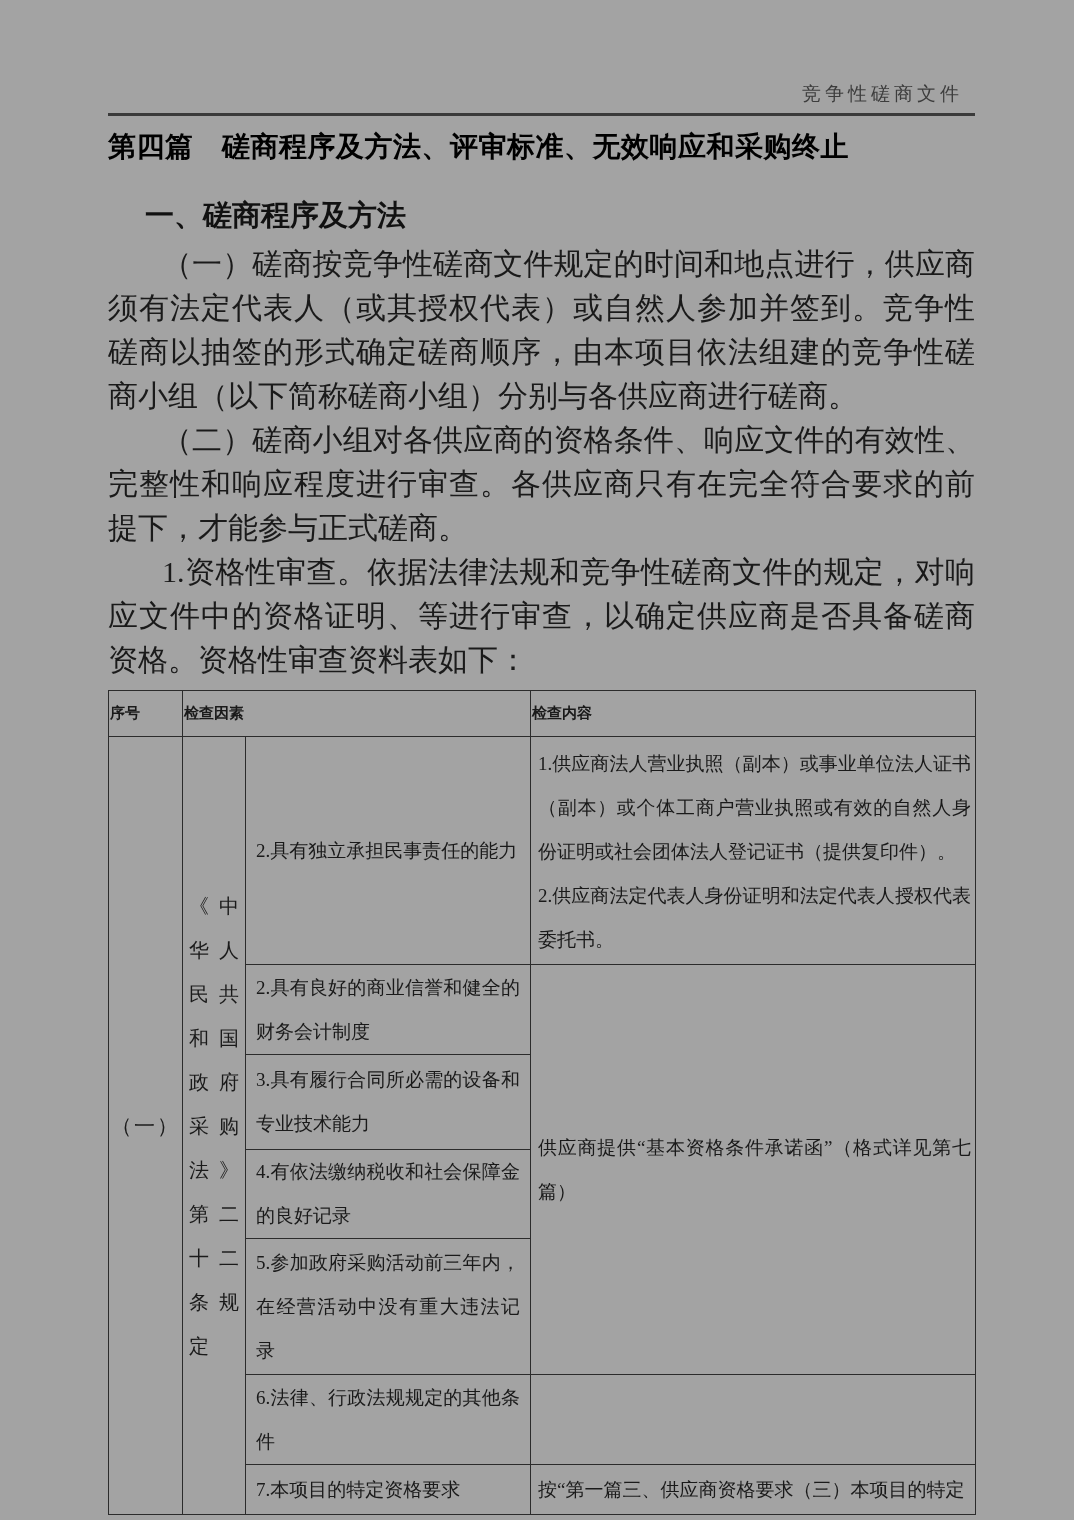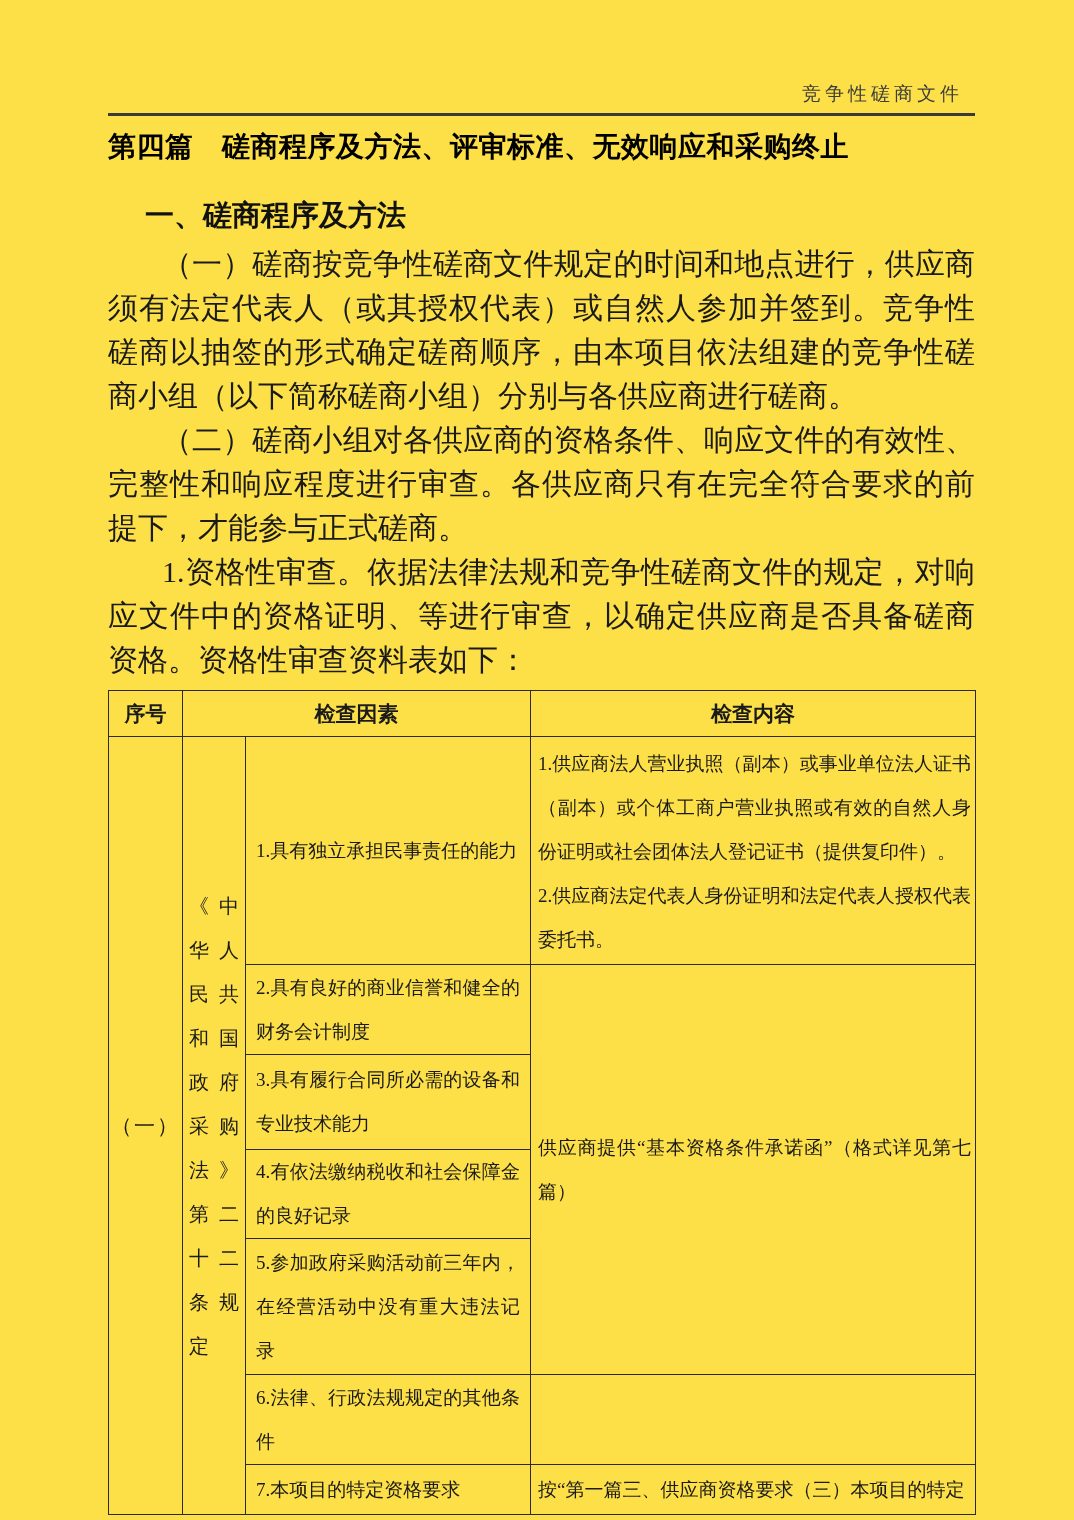--- a/index.html
+++ b/index.html
@@ -1,21 +1,21 @@
 <!DOCTYPE html>
 <html><head>
 <meta charset="utf-8">
 <style>
   * { box-sizing: border-box; }
   html, body { margin: 0; padding: 0; background: #ffffff; }
   .page {
     position: relative;
     width: 1074px;
     height: 1520px;
-    background: #fde047;
+    background: #a3a3a3;
     padding: 82px 99px 0 108px;
     overflow: hidden;
     color: #1a1a1a;
     font-family: "Liberation Serif", "DejaVu Serif", serif;
   }
   .doc-label {
     text-align: right;
     font-size: 19px;
     line-height: 24px;
     letter-spacing: 4px;
@@ -61,22 +61,22 @@
     font-size: 19px;
     color: #1a1a1a;
   }
   .qual-table td, .qual-table th {
     border: 1px solid #2b2b2b;
     overflow: hidden;
   }
   .qual-table th {
     font-family: Liberation Sans, sans-serif;
     font-weight: 700;
-    font-size: 21px;
-    text-align: center;
+    font-size: 15px;
+    text-align: left;
     vertical-align: middle;
   }
   tr.hr  { height: 46px; }
   tr.r1  { height: 228px; }
   tr.r2  { height: 90px; margin-left: 45px; }
   tr.r3  { height: 95px; }
   tr.r4  { height: 88px; }
   tr.r5  { height: 136px; }
   tr.r6  { height: 90px; }
   tr.r7  { height: 50px; }
@@ -191,21 +191,21 @@
               </div>
               <div class="law-line">
                 <span>条</span>
                 <span>规</span>
               </div>
               <div class="law-line single">
                 <span>定</span>
               </div>
             </div>
       </td>
-      <td class="factor-cell">1.具有独立承担民事责任的能力</td>
+      <td class="factor-cell">2.具有独立承担民事责任的能力</td>
       <td class="content-cell-top">
         <div>1.供应商法人营业执照（副本）或事业单位法人证书（副本）或个体工商户营业执照或有效的自然人身份证明或社会团体法人登记证书（提供复印件）。</div>
         <div>2.供应商法定代表人身份证明和法定代表人授权代表委托书。</div>
       </td>
     </tr>
     <tr class="r2">
       <td class="factor-cell">2.具有良好的商业信誉和健全的财务会计制度</td>
       <td class="content-cell-mid" rowspan="4">供应商提供“基本资格条件承诺函”（格式详见第七篇）</td>
     </tr>
     <tr class="r3">

